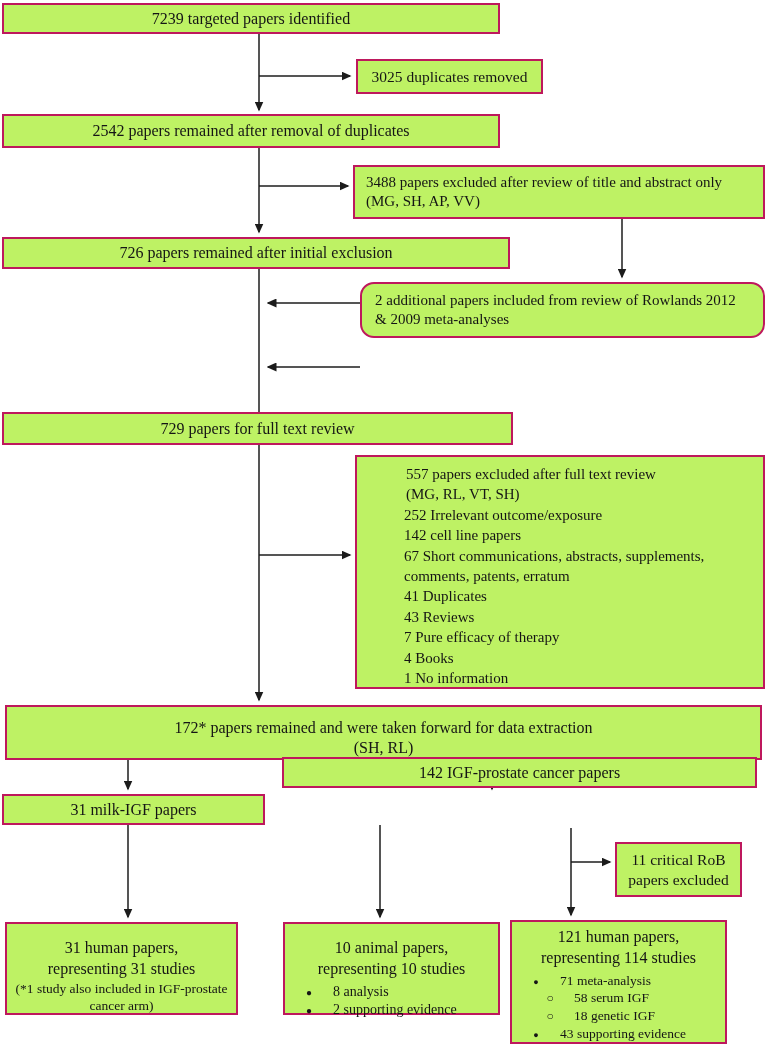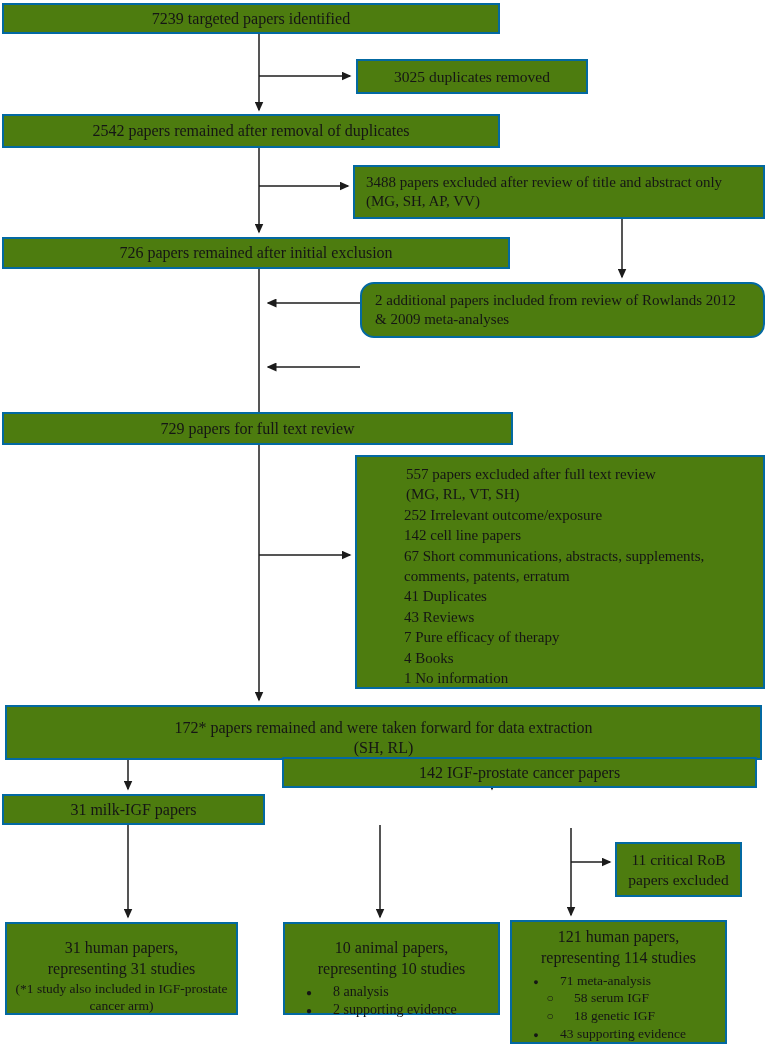--- a/index.html
+++ b/index.html
@@ -8,22 +8,22 @@
     width: 767px; height: 1050px;
     background: #ffffff;
     font-family: "Liberation Serif", "DejaVu Serif", serif;
     color: #151515;
     overflow: hidden;
   }
   #arrows { position: absolute; left: 0; top: 0; width: 767px; height: 1050px; }
   .box {
     position: absolute;
     box-sizing: border-box;
-    border: 2px solid #0369a1;
-    background: #4d7c0f;
+    border: 2px solid #be185d;
+    background: #bef264;
     display: flex;
     align-items: center;
     justify-content: center;
     text-align: center;
     font-size: 16px;
     line-height: 1.25;
   }
   .box.left {
     justify-content: flex-start;
     text-align: left;
@@ -74,21 +74,21 @@
       <line x1="492" y1="760" x2="492" y2="789" marker-end="url(#ah)"></line>
       <line x1="128" y1="825" x2="128" y2="917" marker-end="url(#ah)"></line>
       <line x1="380" y1="825" x2="380" y2="917" marker-end="url(#ah)"></line>
       <line x1="571" y1="828" x2="571" y2="915" marker-end="url(#ah)"></line>
       <line x1="571" y1="862" x2="610" y2="862" marker-end="url(#ah)"></line>
     </g>
   </svg>
 
   <div class="box" style="left:2px; top:3px; width:498px; height:31px;">7239 targeted papers identified</div>
 
-  <div class="box" style="left:356px; top:59px; width:232px; height:35px; font-size:15.5px;">3025 duplicates removed</div>
+  <div class="box" style="left:356px; top:59px; width:187px; height:35px; font-size:15.5px;">3025 duplicates removed</div>
 
   <div class="box" style="left:2px; top:114px; width:498px; height:34px;">2542 papers remained after removal of duplicates</div>
 
   <div class="box left" style="left:353px; top:165px; width:412px; height:54px;">3488 papers excluded after review of title and abstract only (MG, SH, AP, VV)</div>
 
   <div class="box" style="left:2px; top:237px; width:508px; height:32px;">726 papers remained after initial exclusion</div>
 
   <div class="box left rounded" style="left:360px; top:282px; width:405px; height:56px;">2 additional papers included from review of Rowlands 2012 &amp; 2009 meta-analyses</div>
 
 

